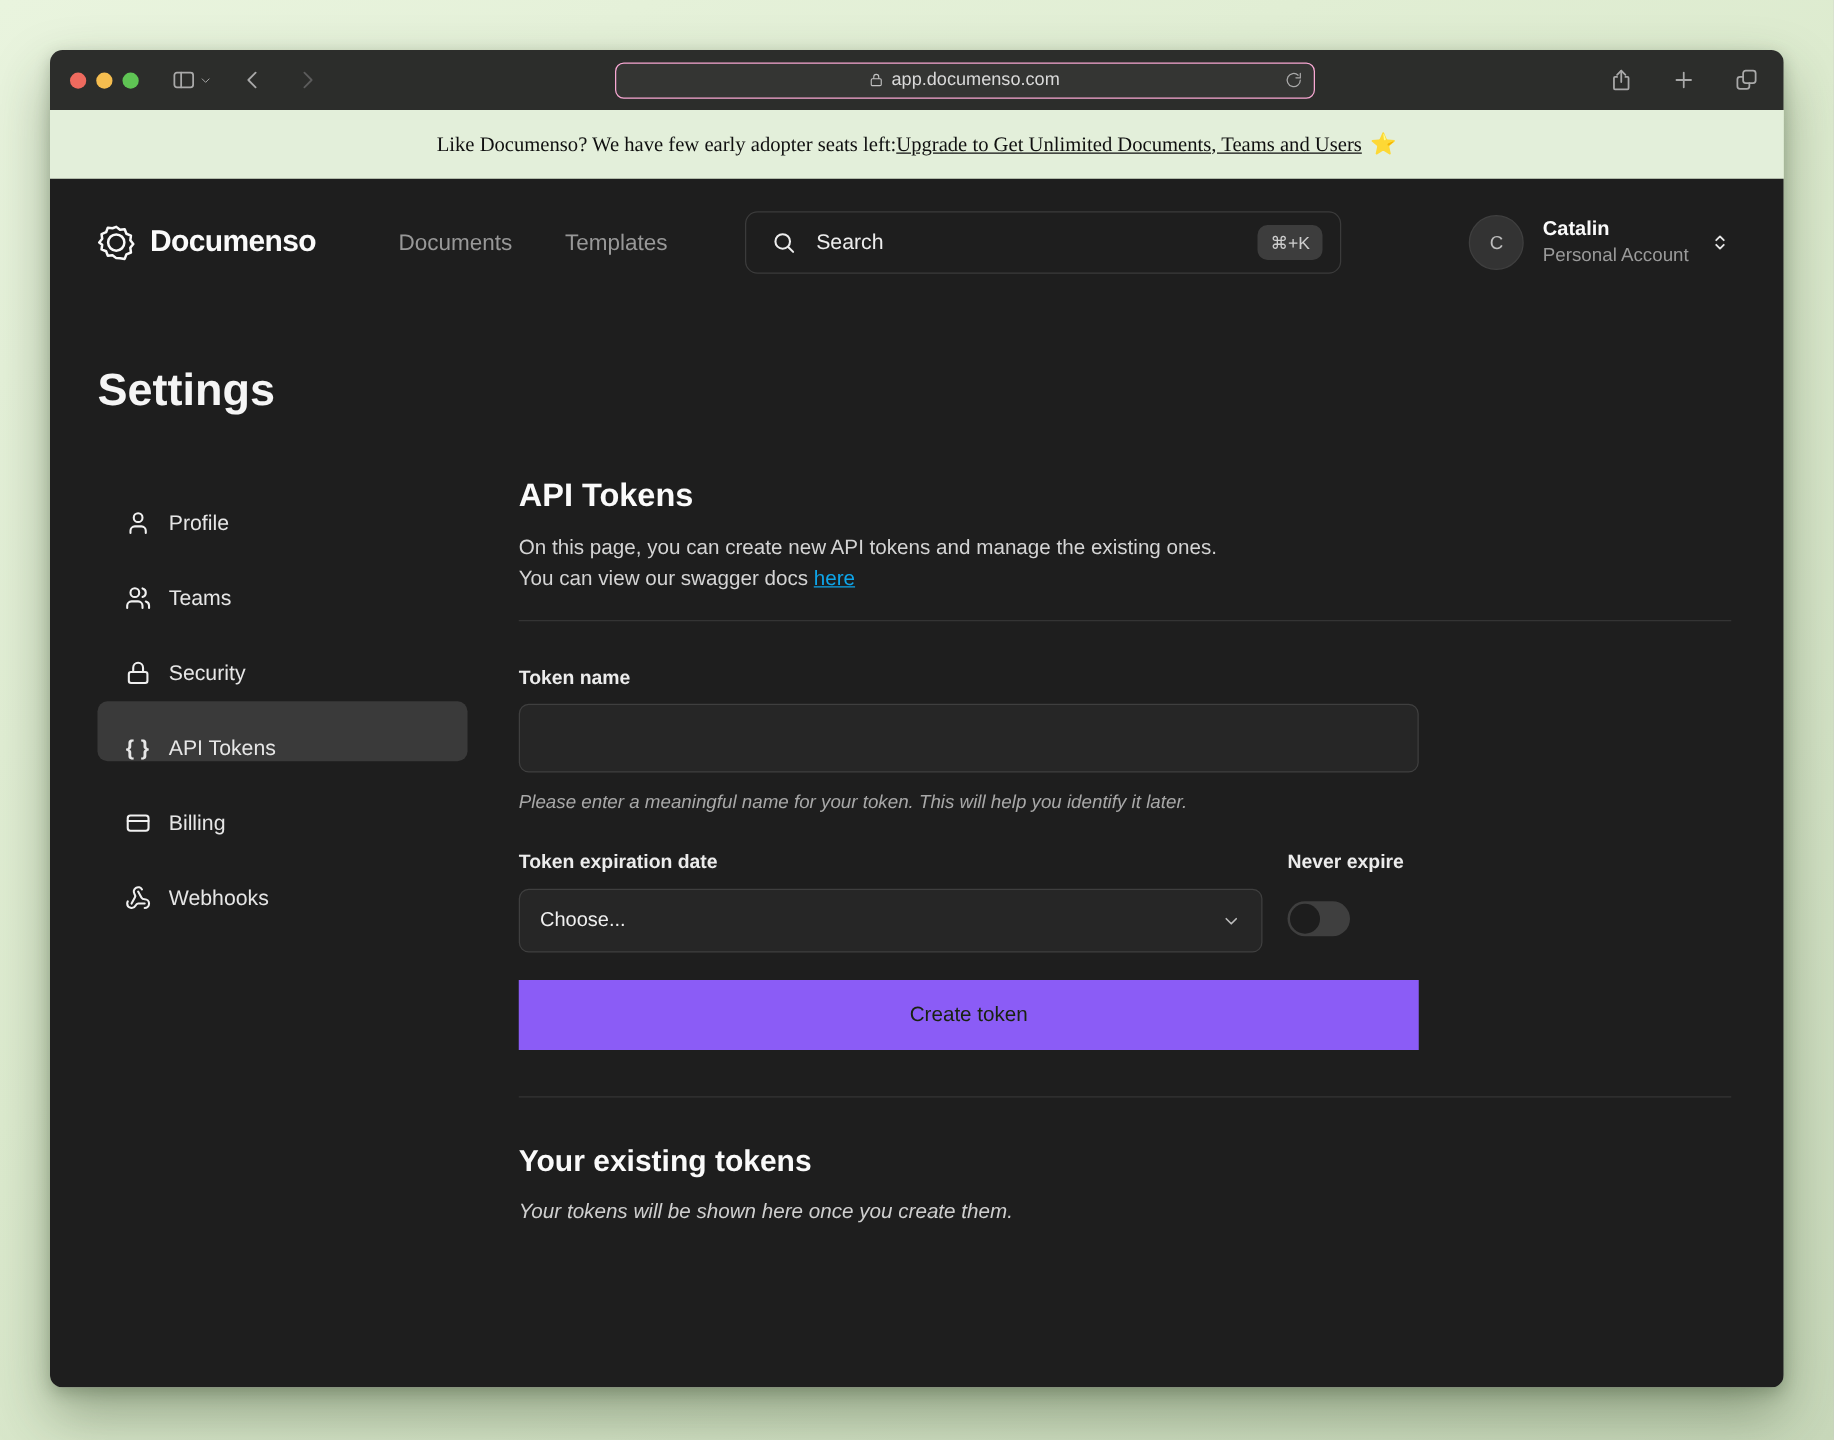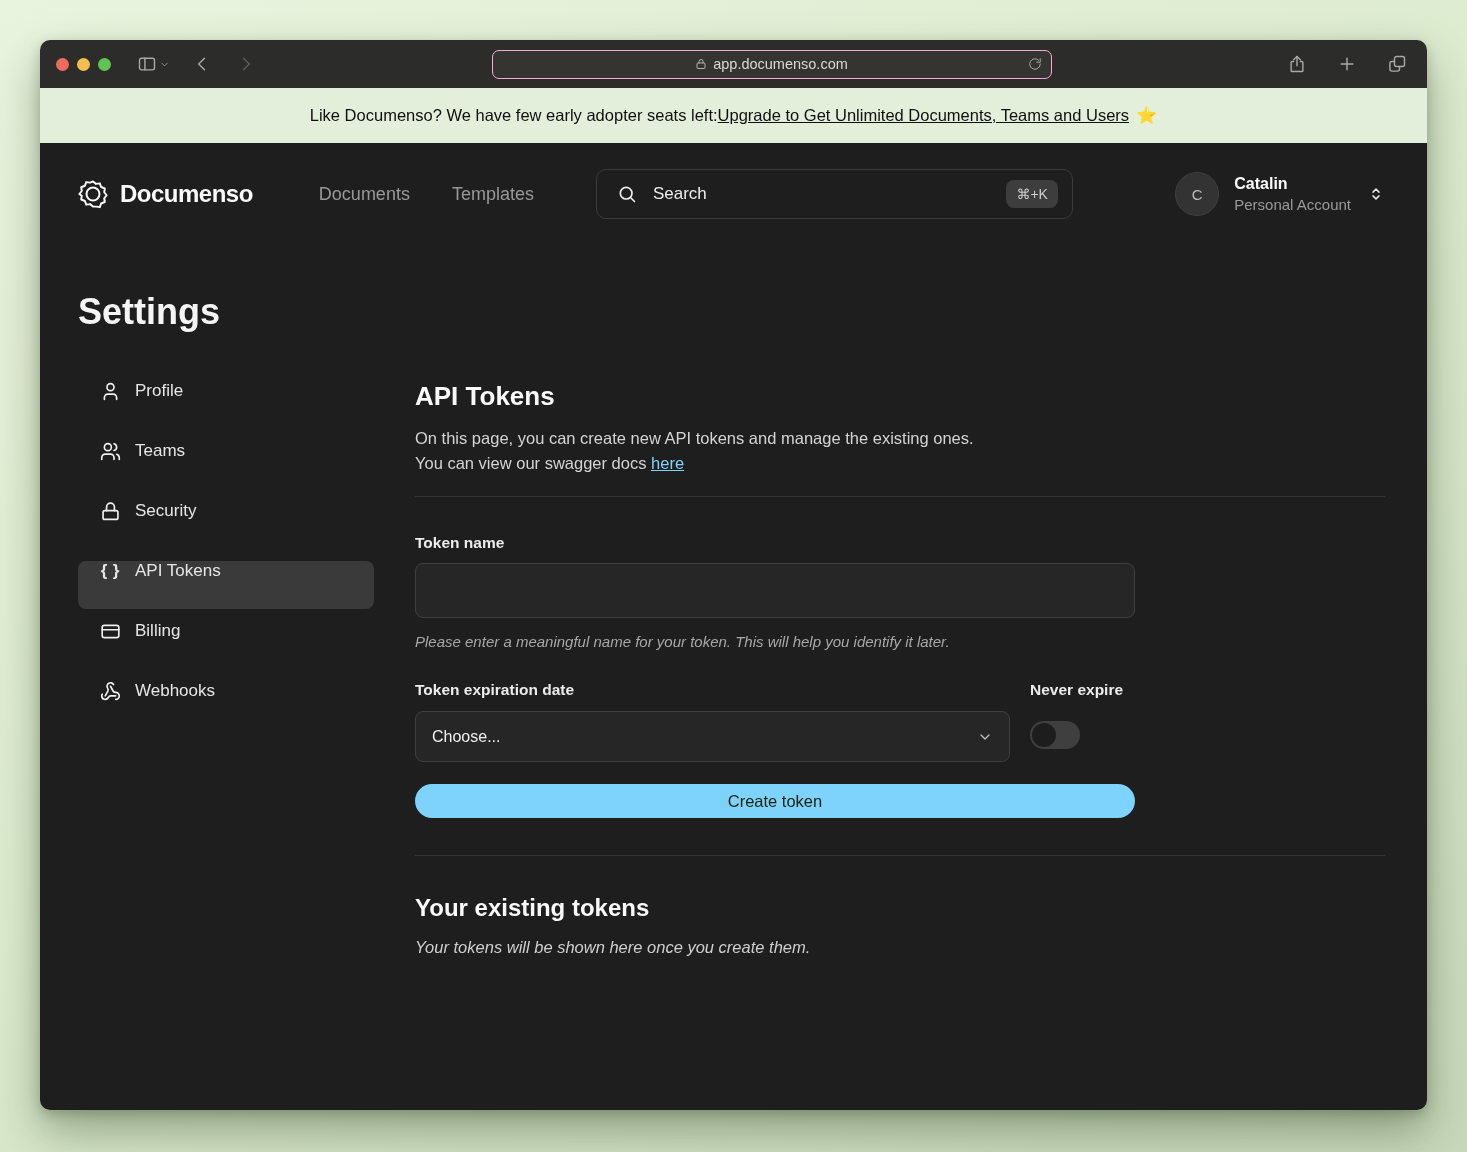--- a/index.html
+++ b/index.html
@@ -32,21 +32,21 @@
     width:560px; height:29px; background:#343533; border:1px solid #f9a8d4; border-radius:7px;
     display:flex; align-items:center; justify-content:center; position:relative;
     color:#d9d9d9; font-size:14.5px;
   }
   .urlbar .lock { width:12px; height:12px; margin-right:6px; stroke:#c2c2c2; fill:none; stroke-width:1.8; }
   .urlbar .refresh { position:absolute; right:9px; width:14px; height:14px; stroke:#a9a9a9; fill:none; stroke-width:1.7; stroke-linecap:round; }
   .right-icons { display:flex; gap:22px; align-items:center; }
   
   .banner {
     height:55px; flex:0 0 55px; background:#e3efda; color:#101010;
-    display:flex; align-items:center; justify-content:center; font-size:16.5px;
+    display:flex; align-items:center; justify-content:center; font-size:16.5px;font-family:Liberation Serif, serif;
   }
   .banner a { color:#101010; text-decoration:underline; cursor:pointer; }
   .banner .star { margin-left:7px; font-size:17px; }
   
   .app { flex:1; background:#1e1e1e; color:#f2f2f2; padding:20px 42px 0 38px; overflow:hidden; }
   .app-header { height:62px; display:flex; align-items:center; }
   .brand { display:flex; align-items:center; gap:12px;text-align:center; }
   .brand-ico { width:30px; height:30px; stroke:#fafafa; fill:none; stroke-width:1.6; stroke-linejoin:round; }
   .brand-name { font-size:24px; font-weight:bold; letter-spacing:-.5px; color:#fafafa; }
   .main-nav { display:flex; gap:42px; margin-left:66px; }
@@ -68,51 +68,51 @@
   }
   .acct-text { margin-left:15px; line-height:1.3; }
   .acct-name { font-size:16px; font-weight:bold; color:#fafafa; }
   .acct-sub { font-size:15px; color:#9a9a9a; }
   .acct-chevron { width:18px; height:18px; margin-left:16px; stroke:#e6e6e6; fill:none; stroke-width:2; stroke-linecap:round; stroke-linejoin:round; }
   
   .settings-title { font-size:36px; font-weight:bold; margin:66px 0 48px; color:#f5f5f5; }
   .content { display:flex; gap:41px; }
   .sidebar { width:296px; flex:0 0 296px; display:flex; flex-direction:column; gap:12px; }
   .side-item {
-    height:48px; display:flex; align-items:flex-start; padding:0 22px; border-radius:8px;
+    height:48px; display:flex; align-items:flex-end; padding:0 22px; border-radius:8px;
     gap:14px; cursor:pointer; color:#e6e6e6; font-size:17px;
   }
   .side-item.active { background:#3a3a3a; }
   .side-ico { width:21px; height:21px; stroke:#f0f0f0; fill:none; stroke-width:1.9; stroke-linecap:round; stroke-linejoin:round; flex:0 0 21px; }
   .braces { font-size:17px; font-weight:bold; letter-spacing:1px; width:21px; text-align:center; flex:0 0 21px; }
   
   .main-panel { flex:1; max-width:970px; }
   .panel-h { font-size:26px; font-weight:bold; color:#fafafa; }
   .panel-desc { margin-top:14px; font-size:16.5px; line-height:25px; color:#d4d4d4; }
-  .panel-desc a { color:#7dd3fc; text-decoration:underline; cursor:pointer; }
+  .panel-desc a { color:#0ea5e9; text-decoration:underline; cursor:pointer; }
   .divider { border:none; border-top:1px solid #343434; margin:20px 0 0; }
   .form { width:720px; }
   .field-label { display:block; margin-top:37px; font-size:15.5px; font-weight:bold; color:#ececec; }
   .text-input {
     margin-top:11px; width:720px; height:55px; background:#262626; border:1px solid #3f3f3f;
     border-radius:8px; color:#f0f0f0; font-size:16px; padding:0 16px; outline:none;
     font-family:"Liberation Sans", sans-serif;
   }
   .helper { margin-top:15px; font-style:italic; font-size:15px; color:#a8a8a8; }
   .exp-grid { display:grid; grid-template-columns:595px 105px; column-gap:20px; margin-top:31px; }
   .exp-grid .field-label { margin-top:0; }
   .select {
     margin-top:12px; height:51px; border:1px solid #3f3f3f; border-radius:8px; background:#262626;
     display:flex; align-items:center; padding:0 16px; cursor:pointer; font-size:16px; color:#f0f0f0;
   }
   .select-chevron { margin-left:auto; width:16px; height:16px; stroke:#bdbdbd; fill:none; stroke-width:2; stroke-linecap:round; stroke-linejoin:round; }
   .toggle { margin-top:22px; width:50px; height:28px; background:#3f3f3f; border-radius:14px; position:relative; cursor:pointer; }
   .knob { position:absolute; left:2px; top:2px; width:24px; height:24px; border-radius:50%; background:#1d1d1d; }
   .primary-btn {
-    margin-top:22px; width:720px; height:34px; background:#7dd3fc; border:none; border-radius:20px;
+    margin-top:22px; width:720px; height:56px; background:#8b5cf6; border:none; border-radius:0;
     color:#18230f; font-size:16.5px; cursor:pointer; font-family:"Liberation Sans", sans-serif;
   }
   .divider2 { border:none; border-top:1px solid #343434; margin:37px 0 0; }
   .existing-h { margin-top:38px; font-size:24px; font-weight:bold; color:#fafafa; }
   .existing-empty { margin-top:16px; font-style:italic; font-size:16.5px; color:#cfcfcf; }
 </style>
 </head>
 <body>
 
 <div class="window">

